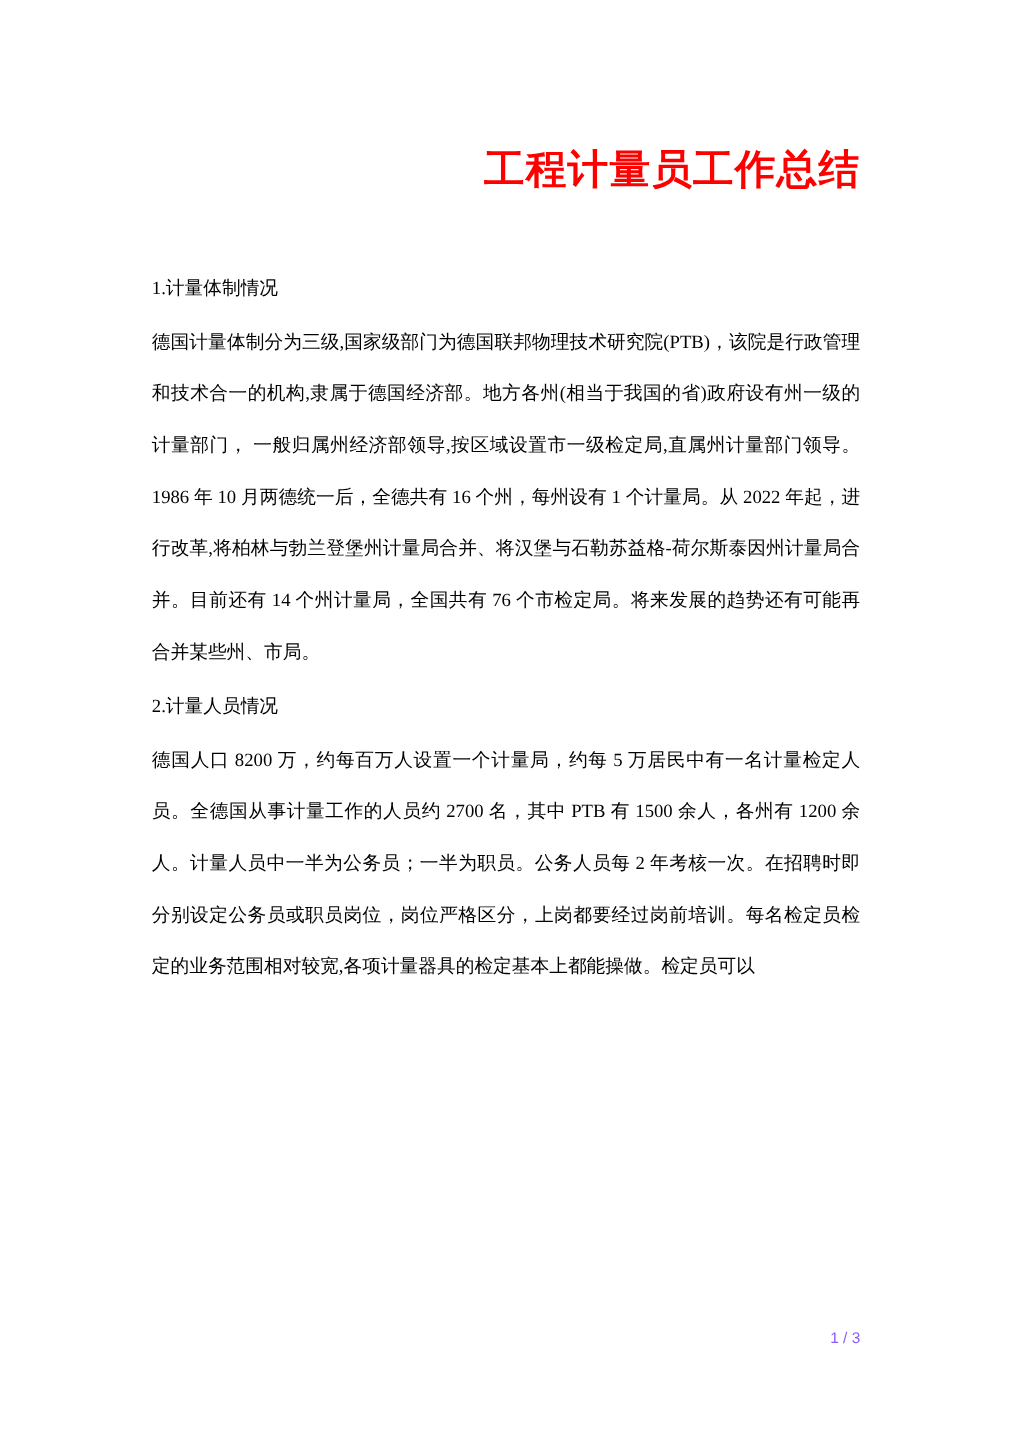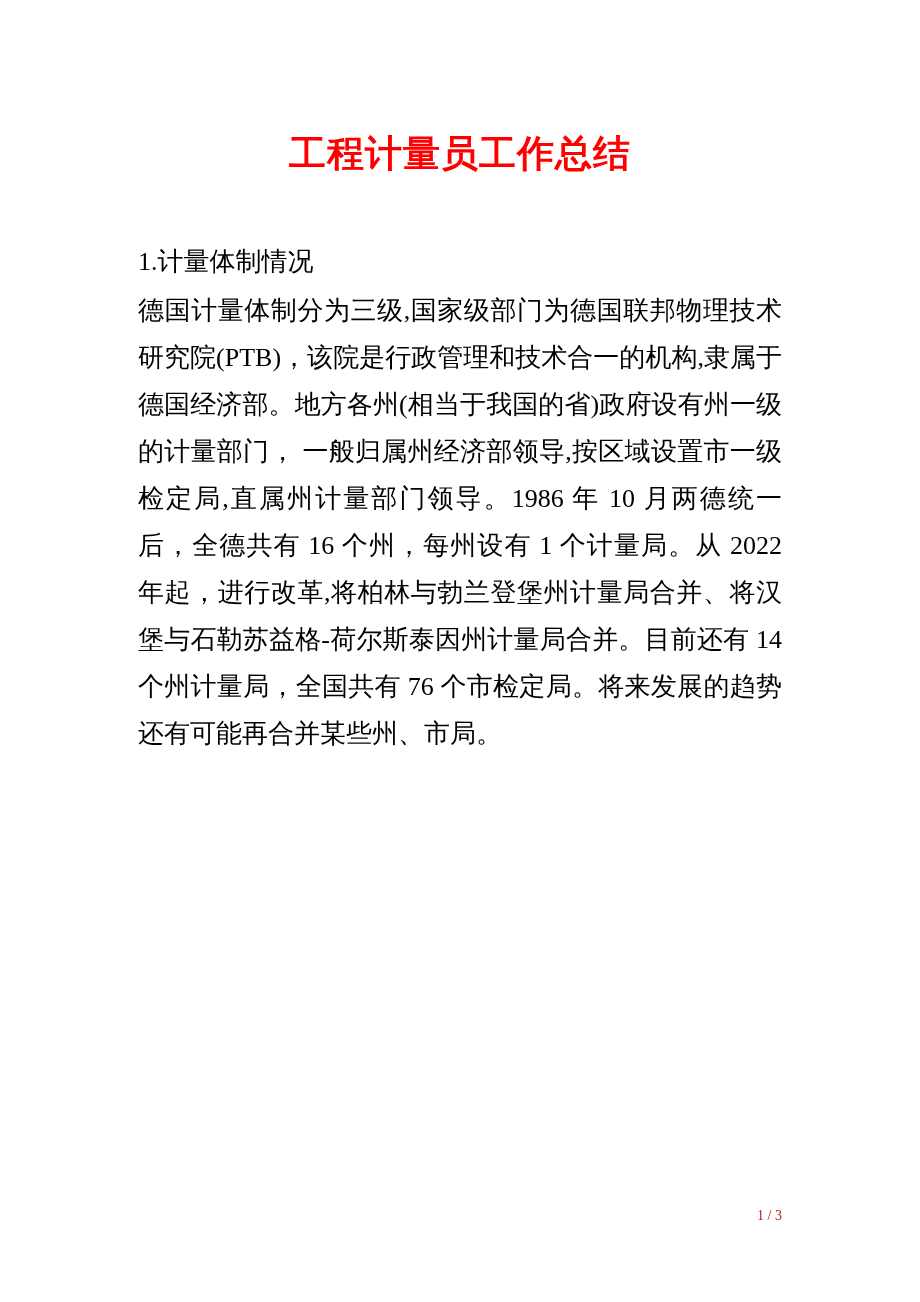--- a/index.html
+++ b/index.html
@@ -18,58 +18,60 @@
   .page {
     position: relative;
     width: 920px;
     height: 1302px;
     box-sizing: border-box;
     padding: 0 138px;
   }
   .doc-title {
     margin: 0;
     padding-top: 132px;
-    text-align: center;
+    text-align: right;
     color: #ff0000;
     font-family: "Liberation Sans", "DejaVu Sans", sans-serif;
     font-size: 37px;
     font-weight: bold;
     letter-spacing: 1px;
     line-height: 1.2;
   }
   .body-block {
     margin-top: 62px;
   }
   p.para {
     margin: 0 0 2px 0;
-    font-size: 26px;
+    font-size: 17px;
     line-height: 47px;
     text-align: justify;
     text-justify: inter-ideograph;
     font-family: "Liberation Serif", "DejaVu Serif", serif;
   }
   p.heading-para {
     text-align: left;
   }
   .page-number {
     position: absolute;
     right: 138px;
     bottom: 78px;
     font-size: 14px;
-    font-family: Liberation Serif, serif;
-    color: #b91c1c;
+    font-family: Liberation Sans, sans-serif;
+    color: #8b5cf6;
   }
 </style>
 </head>
 <body>
 
 <div class="page">
 
   <h1 class="doc-title">工程计量员工作总结</h1>
 
   <div class="body-block">
     <p class="para heading-para">1.计量体制情况</p>
     <p class="para">德国计量体制分为三级,国家级部门为德国联邦物理技术研究院(PTB)，该院是行政管理和技术合一的机构,隶属于德国经济部。地方各州(相当于我国的省)政府设有州一级的计量部门， 一般归属州经济部领导,按区域设置市一级检定局,直属州计量部门领导。1986 年 10 月两德统一后，全德共有 16 个州，每州设有 1 个计量局。从 2022 年起，进行改革,将柏林与勃兰登堡州计量局合并、将汉堡与石勒苏益格-荷尔斯泰因州计量局合并。目前还有 14 个州计量局，全国共有 76 个市检定局。将来发展的趋势还有可能再合并某些州、市局。</p>
+    <p class="para heading-para">2.计量人员情况</p>
+    <p class="para">德国人口 8200 万，约每百万人设置一个计量局，约每 5 万居民中有一名计量检定人员。全德国从事计量工作的人员约 2700 名，其中 PTB 有 1500 余人，各州有 1200 余人。计量人员中一半为公务员；一半为职员。公务人员每 2 年考核一次。在招聘时即分别设定公务员或职员岗位，岗位严格区分，上岗都要经过岗前培训。每名检定员检定的业务范围相对较宽,各项计量器具的检定基本上都能操做。检定员可以</p>
   </div>
 
   <div class="page-number">1 / 3</div>
 
 </div>
 
 </body></html>

